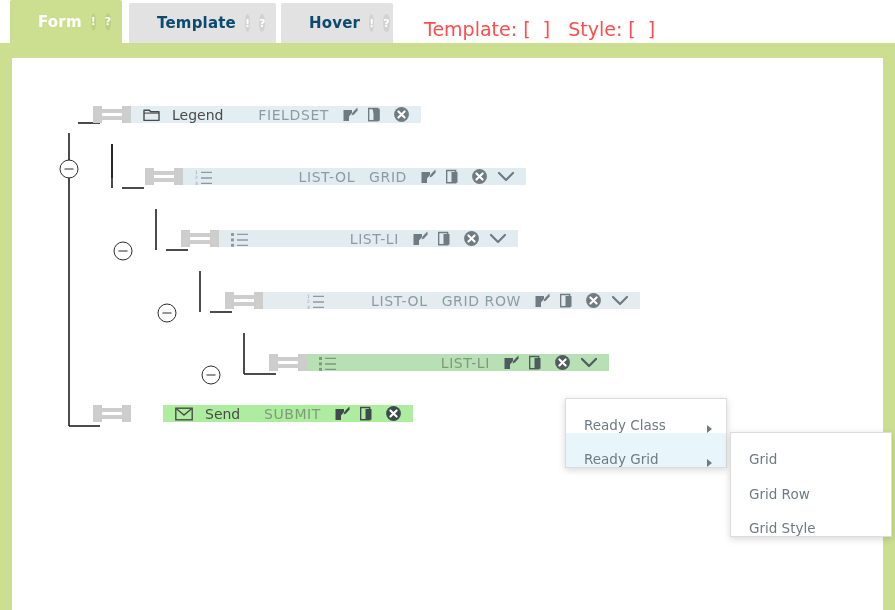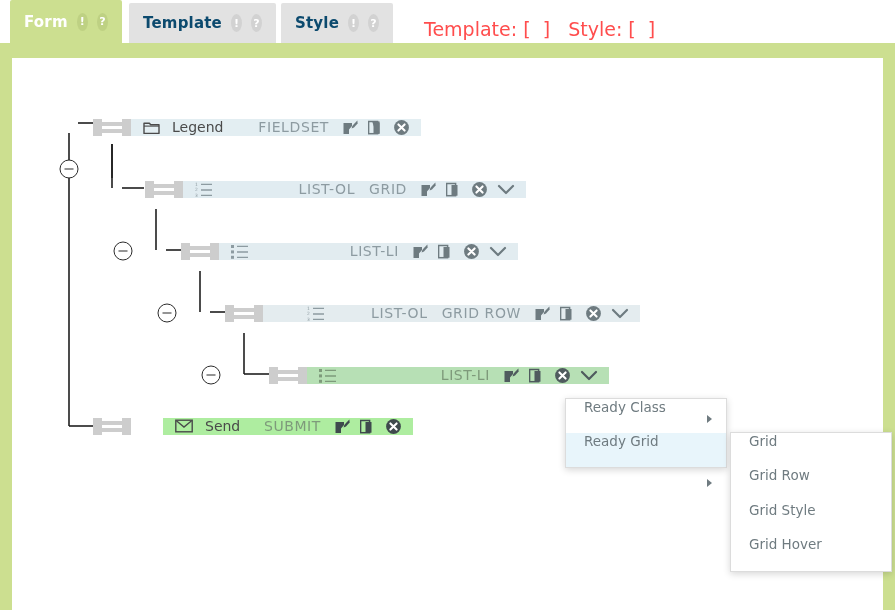--- a/index.html
+++ b/index.html
@@ -24,21 +24,21 @@
     width: 895px; height: 46px;
     background: #ffffff;
   }
   .tab {
     position: absolute;
     top: 3px;
     height: 40px;
     box-sizing: border-box;
     display: flex;
     align-items: center;
-    padding: 0 14px;
+    padding: 0 28px;
     background: #e2e2e2;
     border-radius: 2px 2px 0 0;
     cursor: pointer;
     text-align: center;
   }
   .tab .tab-label {
     font-size: 15px;
     font-weight: bold;
     color: #0c4a6e;
     letter-spacing: .2px;
@@ -118,21 +118,21 @@
     position: absolute;
     left: 3.5px; top: 7.6px;
     width: 9px; height: 1.6px;
     background: #2b2b2b;
   }
 
   .node {
     position: absolute;
     height: 42px;
     display: flex;
-    align-items: center;
+    align-items: flex-start;
     z-index: 2;
   }
   .handle {
     width: 38px;
     background: #cdcdcd;
     display: flex;
     flex-direction: column;
     align-items: center;
     justify-content: center;
     gap: 4px;
@@ -188,28 +188,27 @@
     background: #ffffff;
     border: 1px solid #dcdcdc;
     box-shadow: 0 2px 7px rgba(0,0,0,.16);
     z-index: 40;
     padding: 0;
   }
   #menu-main { left: 565px; top: 398px; width: 160px; }
   #menu-sub  { left: 730px; top: 432px; width: 160px; }
   .menu-item {
     display: flex;
-    align-items: flex-start;
+    align-items: flex-end;
     height: 34px;
     padding: 0 14px 0 18px;
     font-size: 13.5px;
     color: #6f7b80;
     cursor: pointer;
     white-space: nowrap;
-    flex-direction: column;
   }
   .menu-item.hl { background: #e8f5fb; gap: 30px; }
   .menu-item .arrow {
     margin-left: auto;
     width: 0; height: 0;
     border-left: 5px solid #6f7b80;
     border-top: 4px solid transparent;
     border-bottom: 4px solid transparent;
   }
   #menu-sub .menu-item { height: 34.4px; }
@@ -225,21 +224,21 @@
     <span class="badge">?</span>
   </div>
 
   <div class="tab" id="tab-template">
     <span class="tab-label">Template</span>
     <span class="badge">!</span>
     <span class="badge">?</span>
   </div>
 
   <div class="tab" id="tab-style">
-    <span class="tab-label">Style</span>
+    <span class="tab-label">Hover</span>
     <span class="badge">!</span>
     <span class="badge">?</span>
   </div>
 
   <div id="status-flags">Template: [  ]   Style: [  ]</div>
 </div>
 
 <div id="panel">
   <div id="panel-inner">
 
@@ -511,16 +510,13 @@
 <div class="menu" id="menu-sub">
   <div class="menu-item">
     <span>Grid</span>
   </div>
   <div class="menu-item">
     <span>Grid Row</span>
   </div>
   <div class="menu-item">
     <span>Grid Style</span>
   </div>
-  <div class="menu-item">
-    <span>Grid Hover</span>
-  </div>
 </div>
 
 </body></html>

